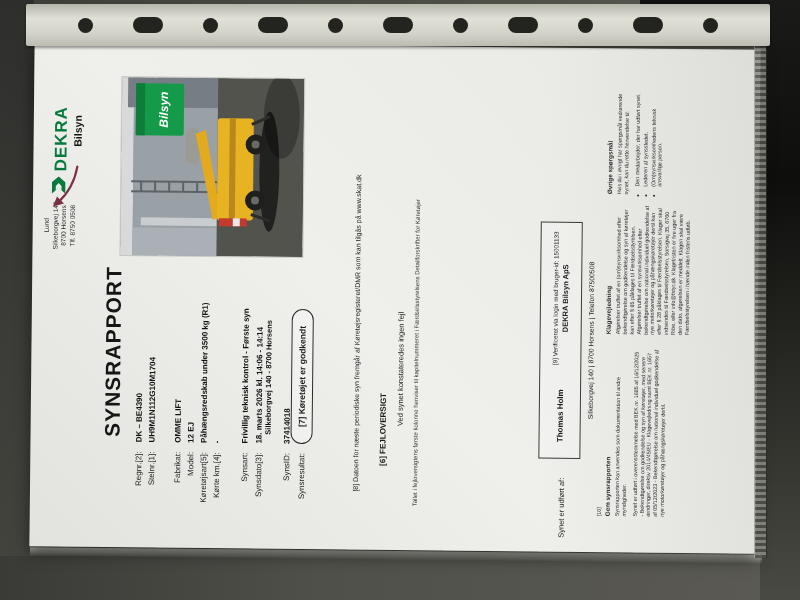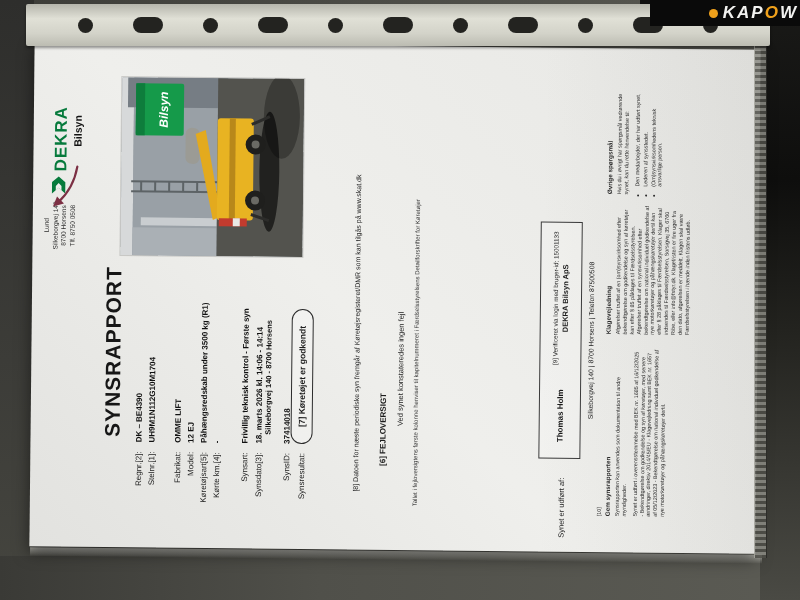--- a/index.html
+++ b/index.html
@@ -257,17 +257,13 @@
     <div class="hole round"></div>
     <div class="hole oblong"></div>
     <div class="hole round"></div>
     <div class="hole oblong"></div>
     <div class="hole round"></div>
     <div class="hole oblong"></div>
     <div class="hole round"></div>
   </div>
   <div class="seam"></div>
 
-  <div class="kapow-bar">
-    <div class="kapow-dot"></div>
-    <div class="kapow-text"><span>KAP</span><span class="kapow-o">O</span><span>W</span></div>
-  </div>
 </div>
 
 </body></html>

